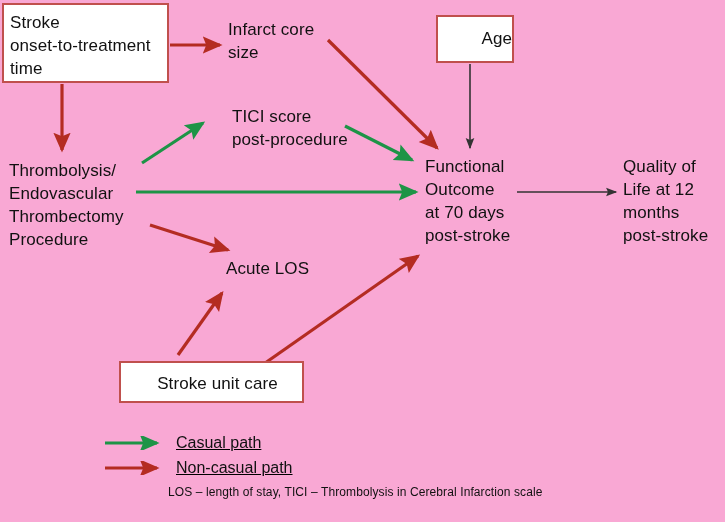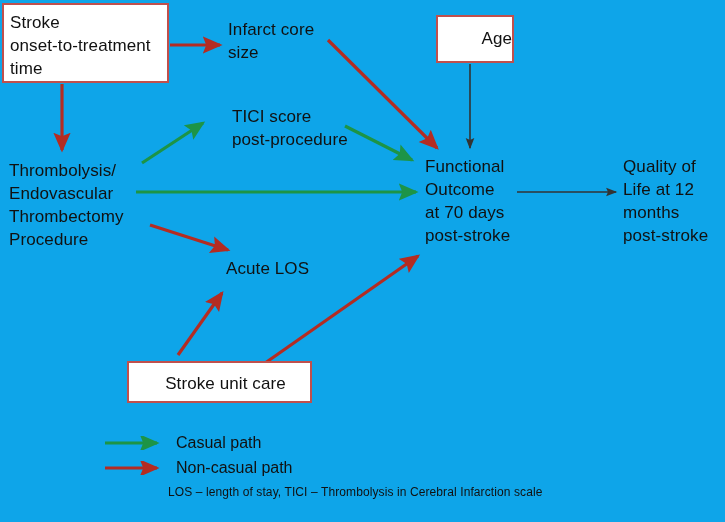--- a/index.html
+++ b/index.html
@@ -7,21 +7,21 @@
     padding: 0;
     background: #ffffff;
   }
   body {
     font-family: "Liberation Sans", sans-serif;
   }
   #canvas {
     position: relative;
     width: 725px;
     height: 522px;
-    background: #0ea5e9;
+    background: #f9a8d4;
     overflow: hidden;
   }
   #edges {
     position: absolute;
     left: 0;
     top: 0;
     width: 725px;
     height: 522px;
   }
   .node {
@@ -47,33 +47,34 @@
   #node-proc     { left: 9px;   top: 159px; width: 140px; }
   #node-los      { left: 226px; top: 257px; width: 110px; }
   #node-age {
     left: 436px; top: 15px; width: 78px; height: 48px;
     padding: 10px 0 0 0; text-align: right;
   }
   #node-func     { left: 425px; top: 155px; width: 150px; }
   #node-qol      { left: 623px; top: 155px; width: 100px; }
   #node-suc {
     left: 119px; top: 361px; width: 185px; height: 42px;
-    padding: 9px 0 0 12px; text-align: center; margin-left: 8px;
+    padding: 9px 0 0 12px; text-align: center;
   }
 
   
   #legend {
     position: absolute;
     left: 104px;
     top: 430px;
   }
   .legend-row {
     display: flex;
     align-items: center;
     height: 25px;
+    text-decoration: underline;
   }
   .legend-swatch {
     width: 62px;
     height: 14px;
     margin-right: 10px;
     flex: 0 0 auto;
   }
   .legend-label {
     font-size: 16px;
     color: #111111;

